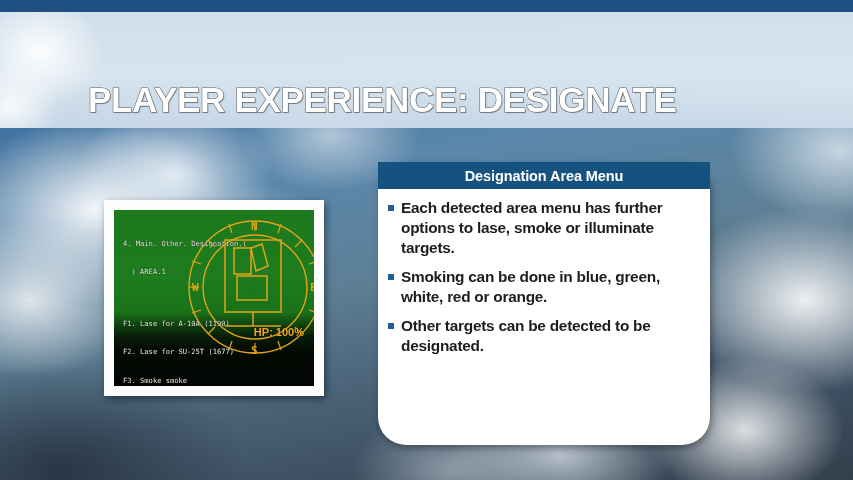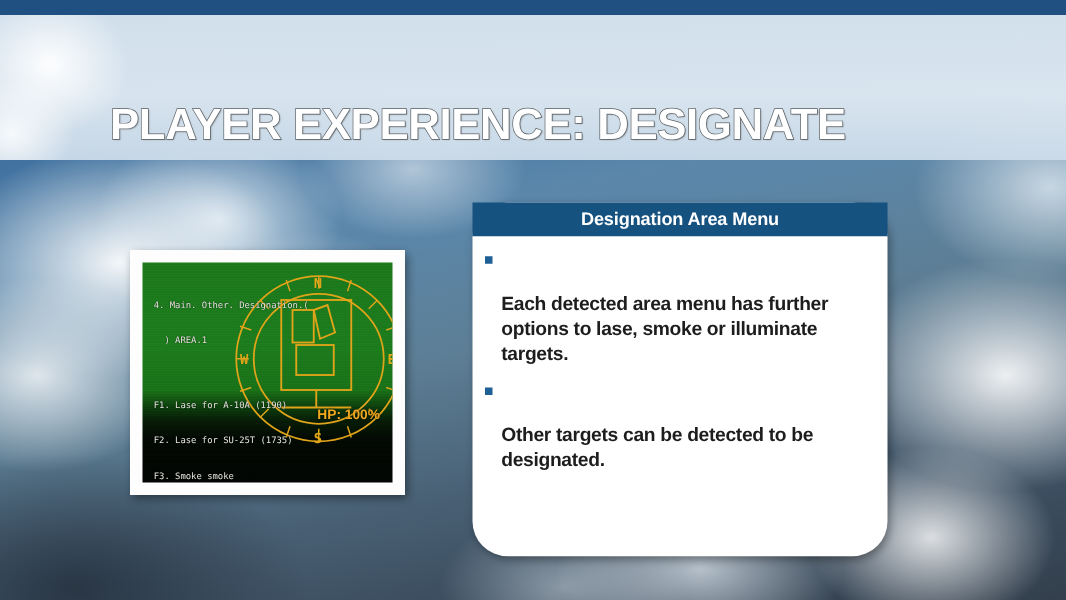--- a/index.html
+++ b/index.html
@@ -126,21 +126,21 @@
     display:flex; flex-direction:column;
     gap:9px;
   }
   .bullet-row { display:flex; align-items:flex-start; gap:7px; }
   .bullet-sq {
     flex:0 0 auto;
     width:6px; height:6px; background:#1e5f96; margin-top:7px;
   }
   .bullet-text {
     color:#1d1d1d; font-size:15.4px; line-height:20px;
-    font-weight:bold; letter-spacing:-0.25px;margin-top:36px;
+    font-weight:bold; letter-spacing:-0.25px;
   }
 </style>
 </head>
 <body>
 
 <div id="slide">
 
   <div class="bg"></div>
   <div class="bg-dark-left"></div>
 
@@ -195,21 +195,21 @@
             <line x1="43" y1="112" x2="99" y2="112"></line>
           </g>
         </svg>
       </div>
 
       <div class="term-text">
         <div class="ln">4. Main. Other. Designation.(</div>
         <div class="ln">  ) AREA.1</div>
         <div class="ln" style="height:4.5px">&nbsp;</div>
         <div class="ln">F1. Lase for A-10A (1190)</div>
-        <div class="ln">F2. Lase for SU-25T (1735)</div>
+        <div class="ln">F2. Lase for SU-25T (1677)</div>
         <div class="ln">F3. Smoke smoke</div>
         
         
         
         
         
         
         
         
         
@@ -222,20 +222,24 @@
   <div class="panel">
     <div class="panel-header">Designation Area Menu</div>
     <div class="panel-body">
 
       <div class="bullet-row">
         <span class="bullet-sq"></span>
         <span class="bullet-text">Each detected area menu has further options to lase, smoke or illuminate targets.</span>
       </div>
 
 
+      <div class="bullet-row">
+        <span class="bullet-sq"></span>
+        <span class="bullet-text">Smoking can be done in blue, green, white, red or orange.</span>
+      </div>
 
       <div class="bullet-row">
         <span class="bullet-sq"></span>
         <span class="bullet-text">Other targets can be detected to be designated.</span>
       </div>
 
     </div>
   </div>
 
 </div>

